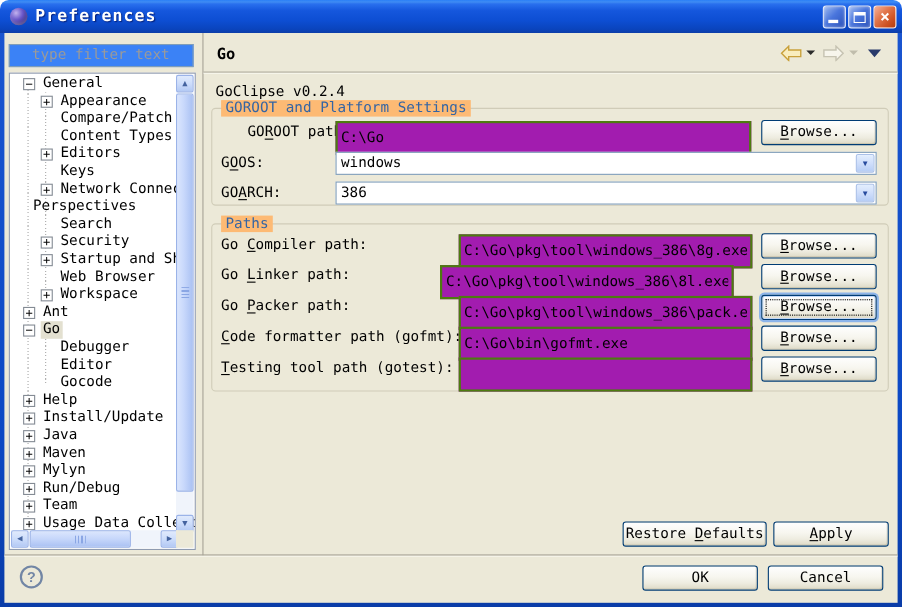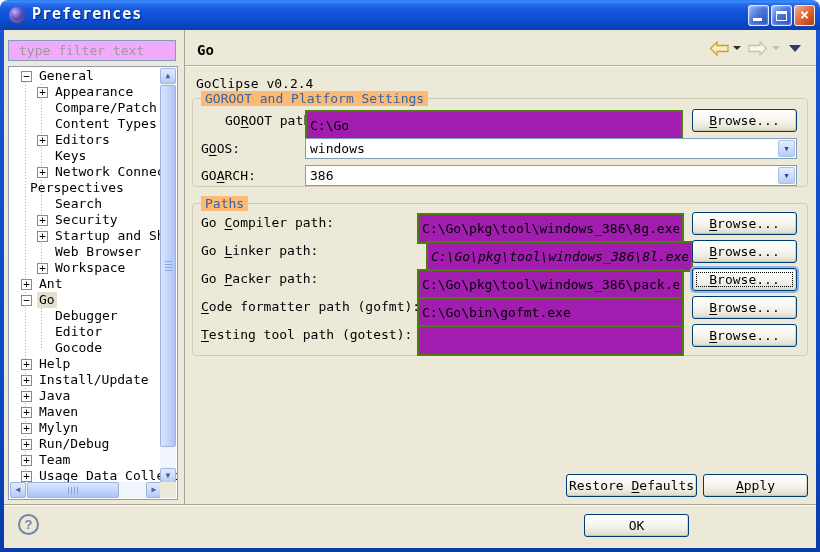--- a/index.html
+++ b/index.html
@@ -23,21 +23,21 @@
   .glyph-close { position:absolute; left:0; top:0; width:100%; height:100%; display:flex; align-items:center; justify-content:center;
     color:#fff; font-weight:bold; font-size:15px; line-height:1; }
 
   
   .frame { position:absolute; left:0; top:30px; width:820px; height:522px;
     background:linear-gradient(180deg,#1a55d0 0%,#0b48c4 70%,#0a3ca8 100%); }
   .client { position:absolute; left:4px; top:30px; width:812px; height:518px; background:#ece9d8; }
 
   
   .filter-input { position:absolute; left:8px; top:40px; width:168px; height:21px; border:1px solid #7f9db9;
-    background:#f0abfc; font:13px "DejaVu Sans Mono", monospace; padding:0 10px; color:#000; }
+    background:#3b82f6; font:13px "DejaVu Sans Mono", monospace; padding:0 20px; color:#000; }
   .filter-input::placeholder { color:#9a9a9a; opacity:1; }
 
   .tree-box { position:absolute; left:8px; top:66px; width:170px; height:434px; background:#fff; border:1px solid #8f9bb0; overflow:hidden; }
   .tree-rows { position:absolute; left:1px; top:1px; width:168px; height:416px; overflow:hidden; z-index:1; }
   .tree-row { position:relative; height:16px; display:flex; align-items:center; white-space:nowrap; cursor:default; }
   .tree-row .expander { width:11px; height:11px; border:1px solid #848b94; background:#fff; color:#000;
     font-size:11px; line-height:9px; text-align:center; margin-right:5px; flex:0 0 11px; z-index:2; }
   .tree-label { font-size:13px; line-height:16px; padding:0 2px; }
   .tree-row.selected .tree-label { background:#e3e0d0; }
   .guide { position:absolute; width:1px; background-image:repeating-linear-gradient(to bottom,#a8a8a8 0 1px,transparent 1px 3px); z-index:0; }
@@ -287,21 +287,21 @@
   <div class="group" style="left:192px; top:203px; width:616px; height:153px;">
     <div class="group-title">Paths</div>
   </div>
   <div class="fld-label" style="left:201px; top:216px;"><span>Go </span><span class="mn">C</span><span>ompiler path:</span></div>
   <input class="txt" style="left: 417px; top: 213px; width: 267px;" value="C:\Go\pkg\tool\windows_386\8g.exe">
   <button class="btn" style="left:692px; top:212px; width:105px; height:23px;">
       <span><span class="mn">B</span><span>rowse...</span></span>
     </button>
 
   <div class="fld-label" style="left:201px; top:244px;"><span>Go </span><span class="mn">L</span><span>inker path:</span></div>
-  <input class="txt" style="left: 426px; top: 241px; width: 267px; font-style: italic;" value="C:\Go\pkg\tool\windows_386\8l.exe">
+  <input class="txt" style="left: 400px; top: 241px; width: 267px;" value="C:\Go\pkg\tool\windows_386\8l.exe">
   <button class="btn" style="left:692px; top:240px; width:105px; height:23px;">
       <span><span class="mn">B</span><span>rowse...</span></span>
     </button>
 
   <div class="fld-label" style="left:201px; top:272px;"><span>Go </span><span class="mn">P</span><span>acker path:</span></div>
   <input class="txt" style="left: 417px; top: 269px; width: 267px;" value="C:\Go\pkg\tool\windows_386\pack.exe">
   <button class="btn focused" style="left:692px; top:268px; width:105px; height:23px;">
       <span><span class="mn">B</span><span>rowse...</span></span>
     </button>
 
@@ -321,14 +321,15 @@
       <span><span>Restore </span><span class="mn">D</span><span>efaults</span></span>
     </button>
   <button class="btn" style="left:703px; top:474px; width:105px; height:23px;">
       <span><span class="mn">A</span><span>pply</span></span>
     </button>
 
   <button class="help-btn">
       <span>?</span>
     </button>
   <button class="btn" style="left:584px; top:514px; width:105px; height:23px;">OK</button>
+  <button class="btn" style="left:698px; top:514px; width:105px; height:23px;">Cancel</button>
 
 </div>
 
 </body></html>

